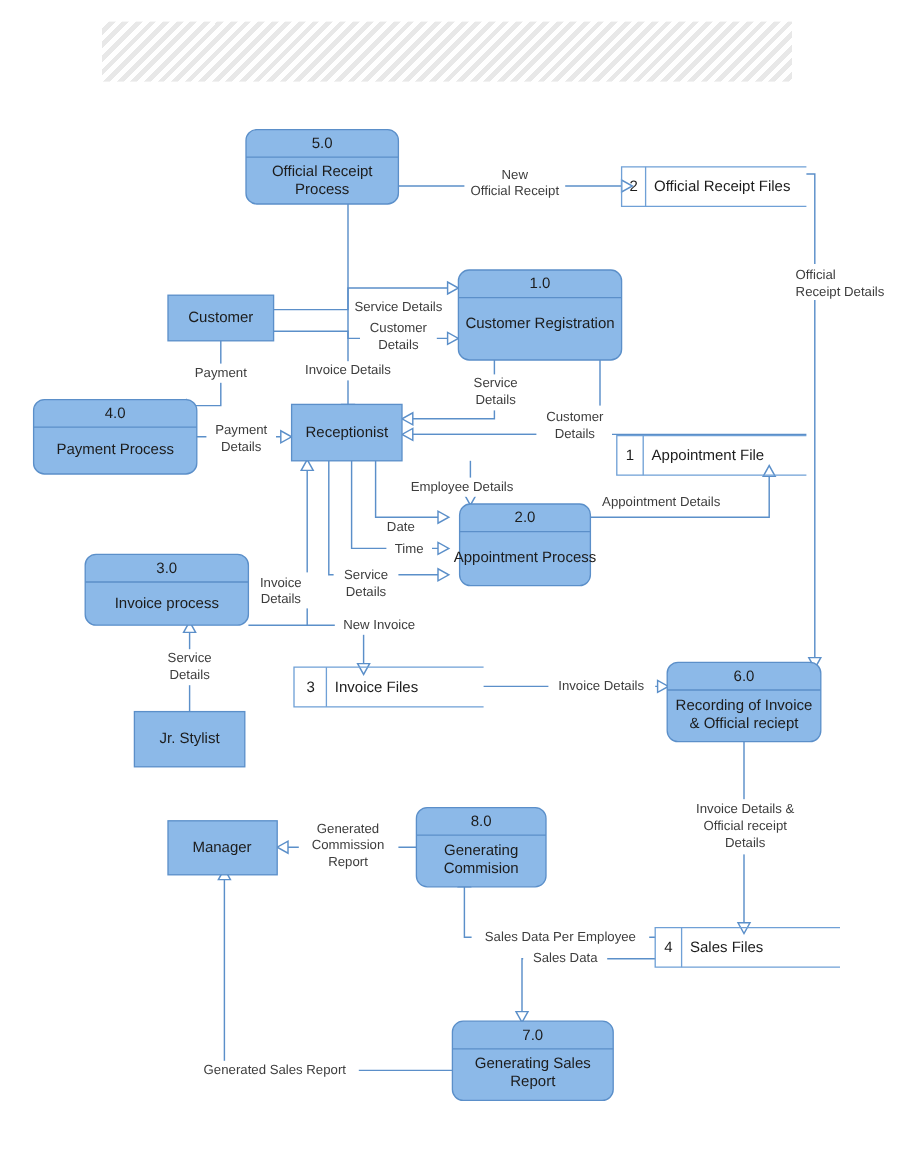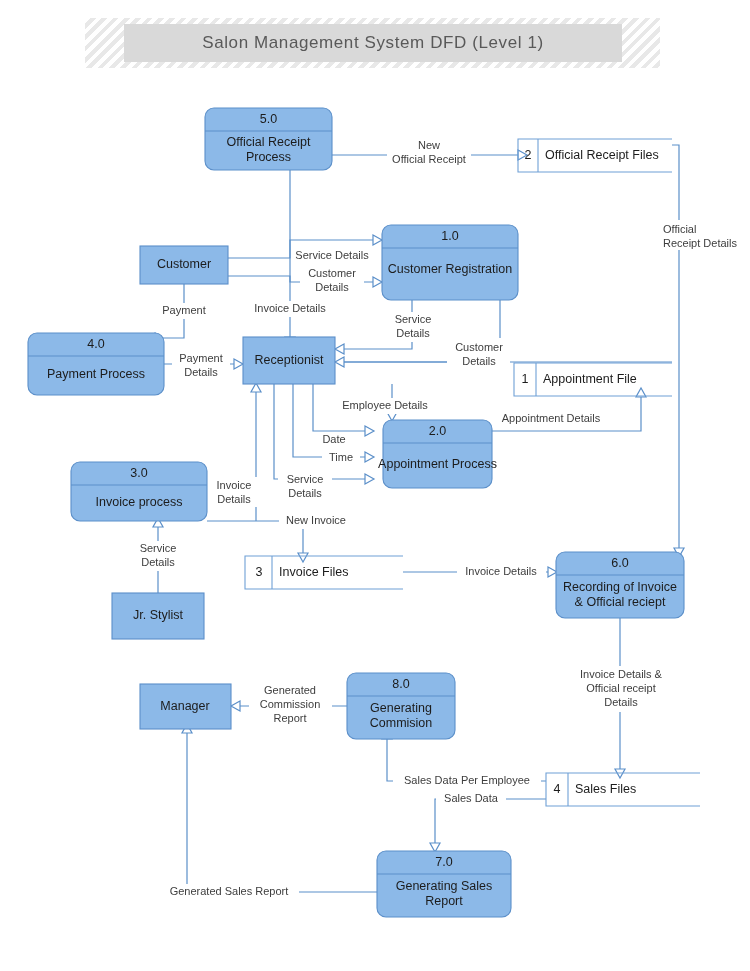--- a/index.html
+++ b/index.html
@@ -31,23 +31,20 @@
       fill:#3d3d3d;text-anchor:middle;dominant-baseline:middle;}
   .lbl.start{text-anchor:start;}
   .lblbg{fill:#ffffff;}
 </style>
 </head>
 <body>
 
 <div id="stage">
 
   <div id="title-band"></div>
-  <div id="title-box">
-    <span id="title-text">Salon Management System DFD (Level 1)</span>
-  </div>
 
   <svg viewBox="0 0 750 971">
 
     <g>
 
       <g>
         <path class="flowline" d="M332,155 L518,155"></path>
         <path class="arrowhd" d="M518,150 L518,160 L527,155 Z"></path>
       </g>
 

